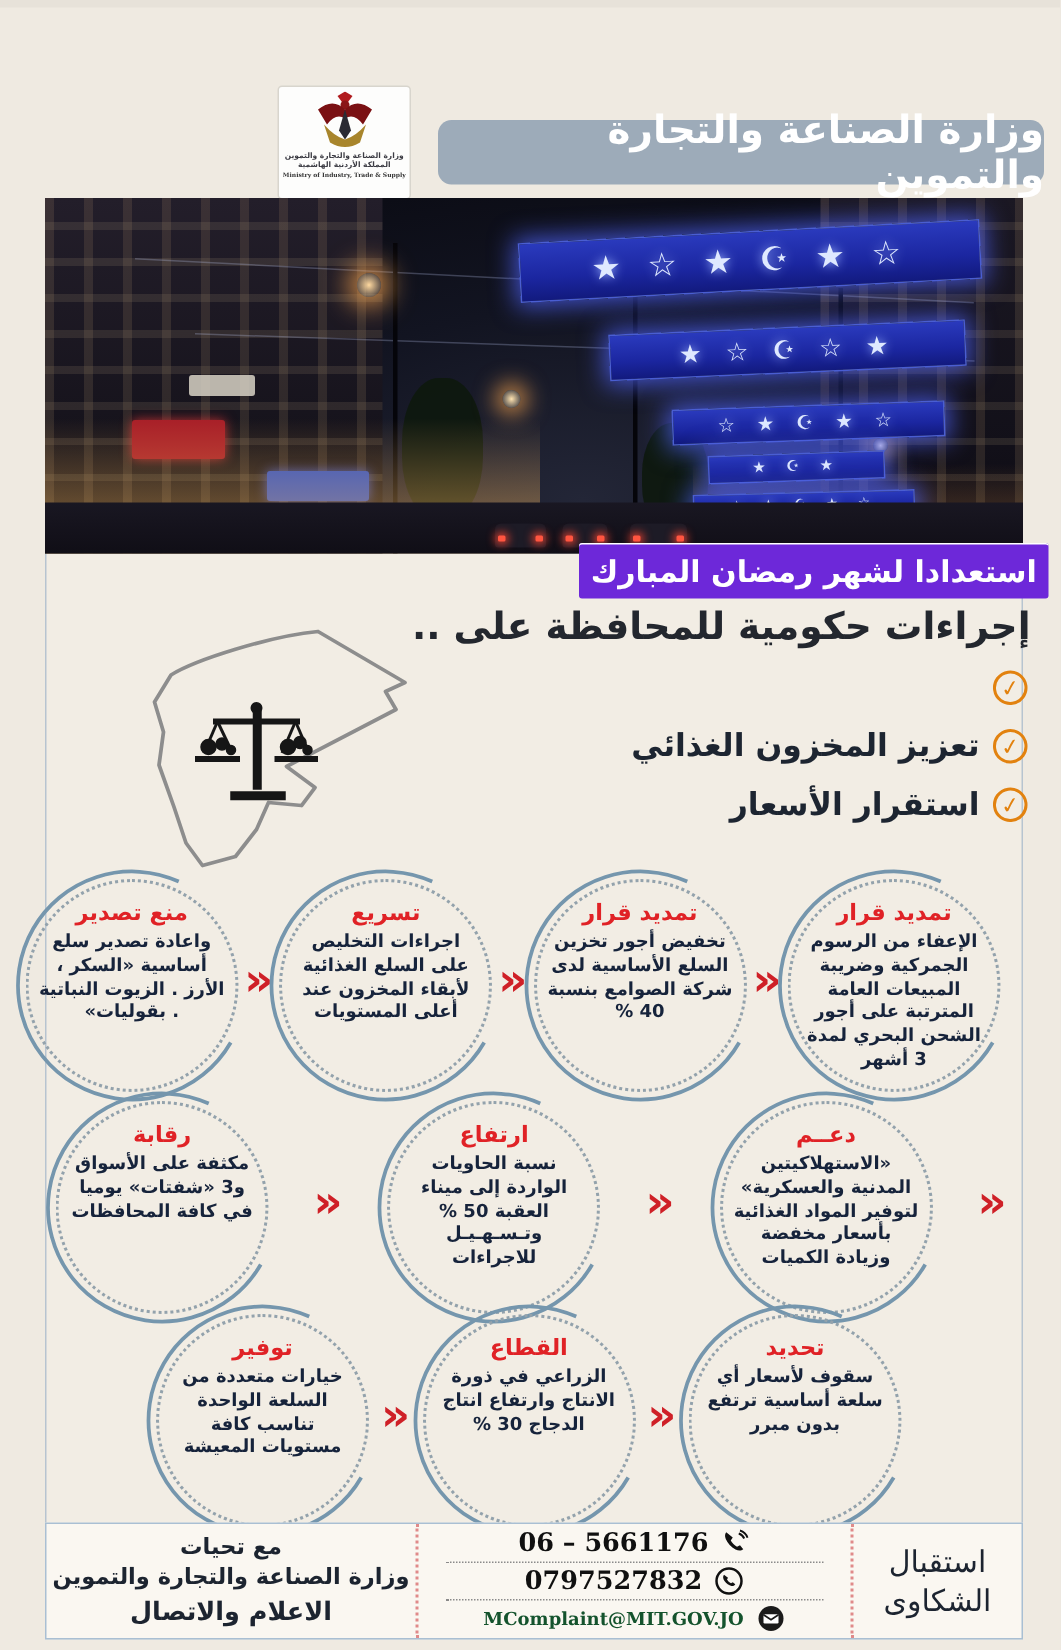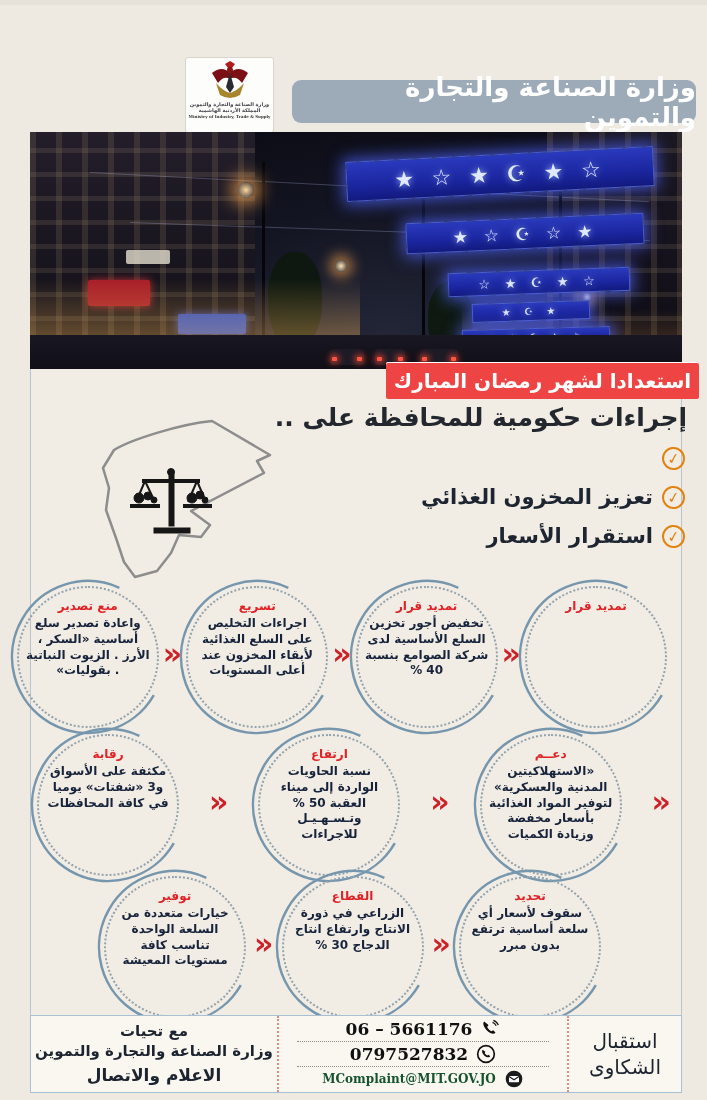--- a/index.html
+++ b/index.html
@@ -60,21 +60,21 @@
   .deco.d1 { right:28px; top:22px; width:308px; height:40px; font-size:22px; transform:rotate(-3deg); }
   .deco.d2 { right:38px; top:86px; width:238px; height:31px; font-size:17px; transform:rotate(-2.5deg); }
   .deco.d3 { right:52px; top:138px; width:182px; height:24px; font-size:13px; transform:rotate(-2deg); }
   .deco.d4 { right:92px; top:170px; width:118px; height:19px; font-size:10px; transform:rotate(-2deg); }
   .deco.d5 { right:72px; top:196px; width:148px; height:17px; font-size:9px; transform:rotate(-1.5deg); }
   .wire { position:absolute; height:1px; background:rgba(200,210,255,.25); transform-origin:left; }
   .wire.w1 { left:60px; top:40px; width:560px; transform:rotate(3deg); }
   .wire.w2 { left:100px; top:90px; width:520px; transform:rotate(2deg); }
 
   
-  .rbanner { position:absolute; left:386px; top:357px; width:313px; height:37px; background:#ef4444;
+  .rbanner { position:absolute; left:386px; top:357px; width:313px; height:37px; background:#6d28d9;
     display:flex; align-items:center; justify-content:center; border-radius:2px; box-shadow:0 1px 0 #ffffff inset; }
   .rbanner .t { color:#ffffff; font-weight:bold; font-size:20px; }
 
   
   .intro-title { position:absolute; right:20px; top:398px; font-size:25px; font-weight:bold; color:#23272e; }
   .checklist { position:absolute; right:22px; top:442px; display:flex; flex-direction:column; gap:15px; }
   .chk { display:flex; align-items:center; gap:9px; font-size:21px; font-weight:bold; color:#1d2531; }
   .chk .ic { width:23px; height:23px; border:2.5px solid #e2820f; border-radius:50%; color:#e2820f;
     font-size:15px; font-weight:bold; display:flex; align-items:center; justify-content:center; transform:rotate(-8deg); }
 
@@ -82,21 +82,21 @@
   .map { position:absolute; left:58px; top:405px; }
 
   
   .row { position:absolute; display:flex; align-items:center; }
   .row1 { right:36px; top:577px; width:638px; justify-content:space-between; }
   .row2 { right:36px; top:725px; width:638px; justify-content:space-between; }
   .row3 { right:102px; top:867px; width:505px; justify-content:space-between; }
   .bubble { position:relative; width:150px; height:150px; flex:0 0 auto; text-align:center; padding-top:17px; }
   .bubble svg.arc { position:absolute; left:-4px; top:-4px; }
   .bubble .dots { position:absolute; inset:4px; border:2px dotted #93a2ac; border-radius:50%; }
-  .b-title { position:relative; color:#e02226; font-weight:bold; font-size:12px; margin-bottom:3px; }
+  .b-title { position:relative; color:#e02226; font-weight:bold; font-size:15px; margin-bottom:3px; }
   .b-body { position:relative; color:#16233b; font-weight:bold; font-size:12px; line-height:1.32; padding:0 13px; }
   .chev { color:#cf2027; font-size:30px; font-weight:bold; line-height:1; padding-bottom:6px; }
 
   
   .footer { position:absolute; left:30px; top:1010px; width:652px; height:78px; background:#faf7f1;
     border:1.5px solid #a9bfd3; display:flex; flex-direction:row; }
   .f-complaints { flex:0 0 112px; display:flex; align-items:center; justify-content:center;
     font-size:20px; font-weight:normal; color:#1c2430; text-align:center; line-height:1.3; padding:0 14px; }
   .f-contacts { flex:0 0 292px; border-right:2px dotted #e08a8a; border-left:2px dotted #e08a8a;
     display:flex; flex-direction:column; justify-content:center; padding:4px 18px; }
@@ -215,20 +215,21 @@
     </g>
   </svg>
 
   <div class="row row1">
     <div class="bubble">
       <svg class="arc" width="158" height="158">
           <circle cx="79" cy="79" r="76" fill="none" stroke="#7596ad" stroke-width="2.5" stroke-dasharray="350 128" transform="rotate(30 79 79)"></circle>
         </svg>
       <div class="dots"></div>
       <div class="b-title">تمديد قرار</div>
+      <div class="b-body">الإعفاء من الرسوم الجمركية وضريبة المبيعات العامة المترتبة على أجور الشحن البحري لمدة 3 أشهر</div>
     </div>
     <div class="chev">«</div>
     <div class="bubble">
       <svg class="arc" width="158" height="158">
           <circle cx="79" cy="79" r="76" fill="none" stroke="#7596ad" stroke-width="2.5" stroke-dasharray="350 128" transform="rotate(30 79 79)"></circle>
         </svg>
       <div class="dots"></div>
       <div class="b-title">تمديد قرار</div>
       <div class="b-body">تخفيض أجور تخزين السلع الأساسية لدى شركة الصوامع بنسبة 40 %</div>
     </div>

